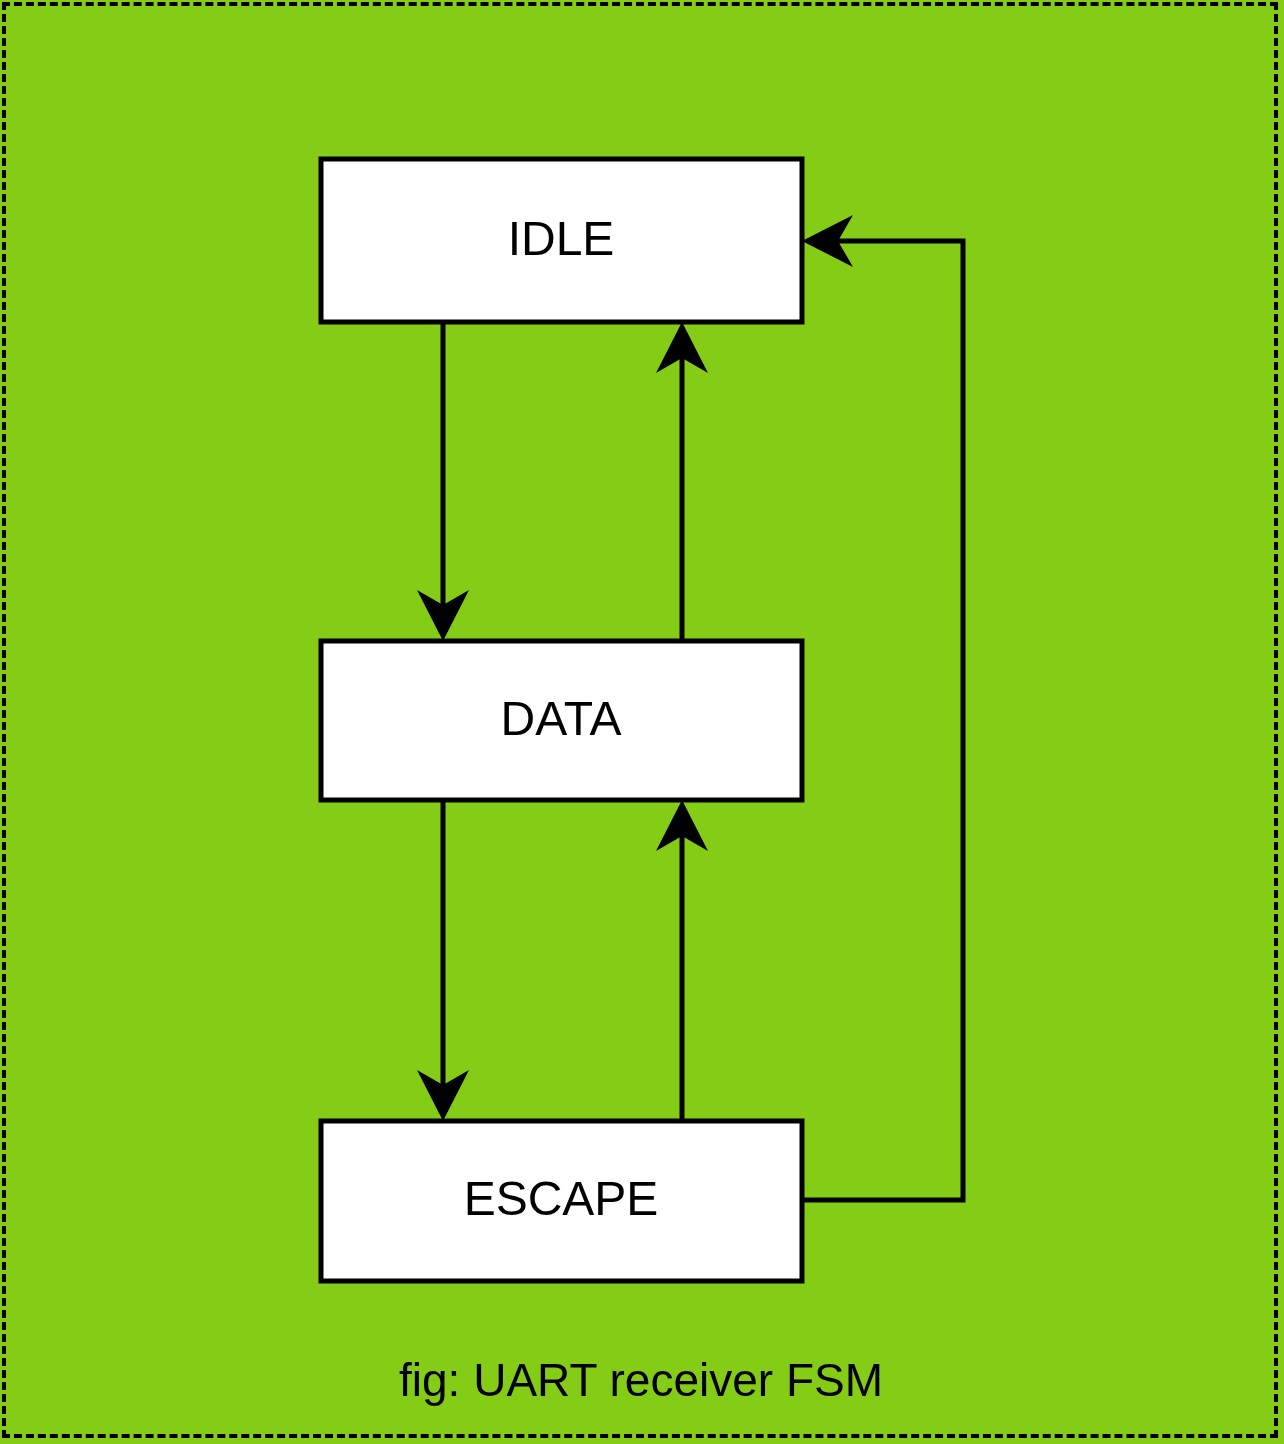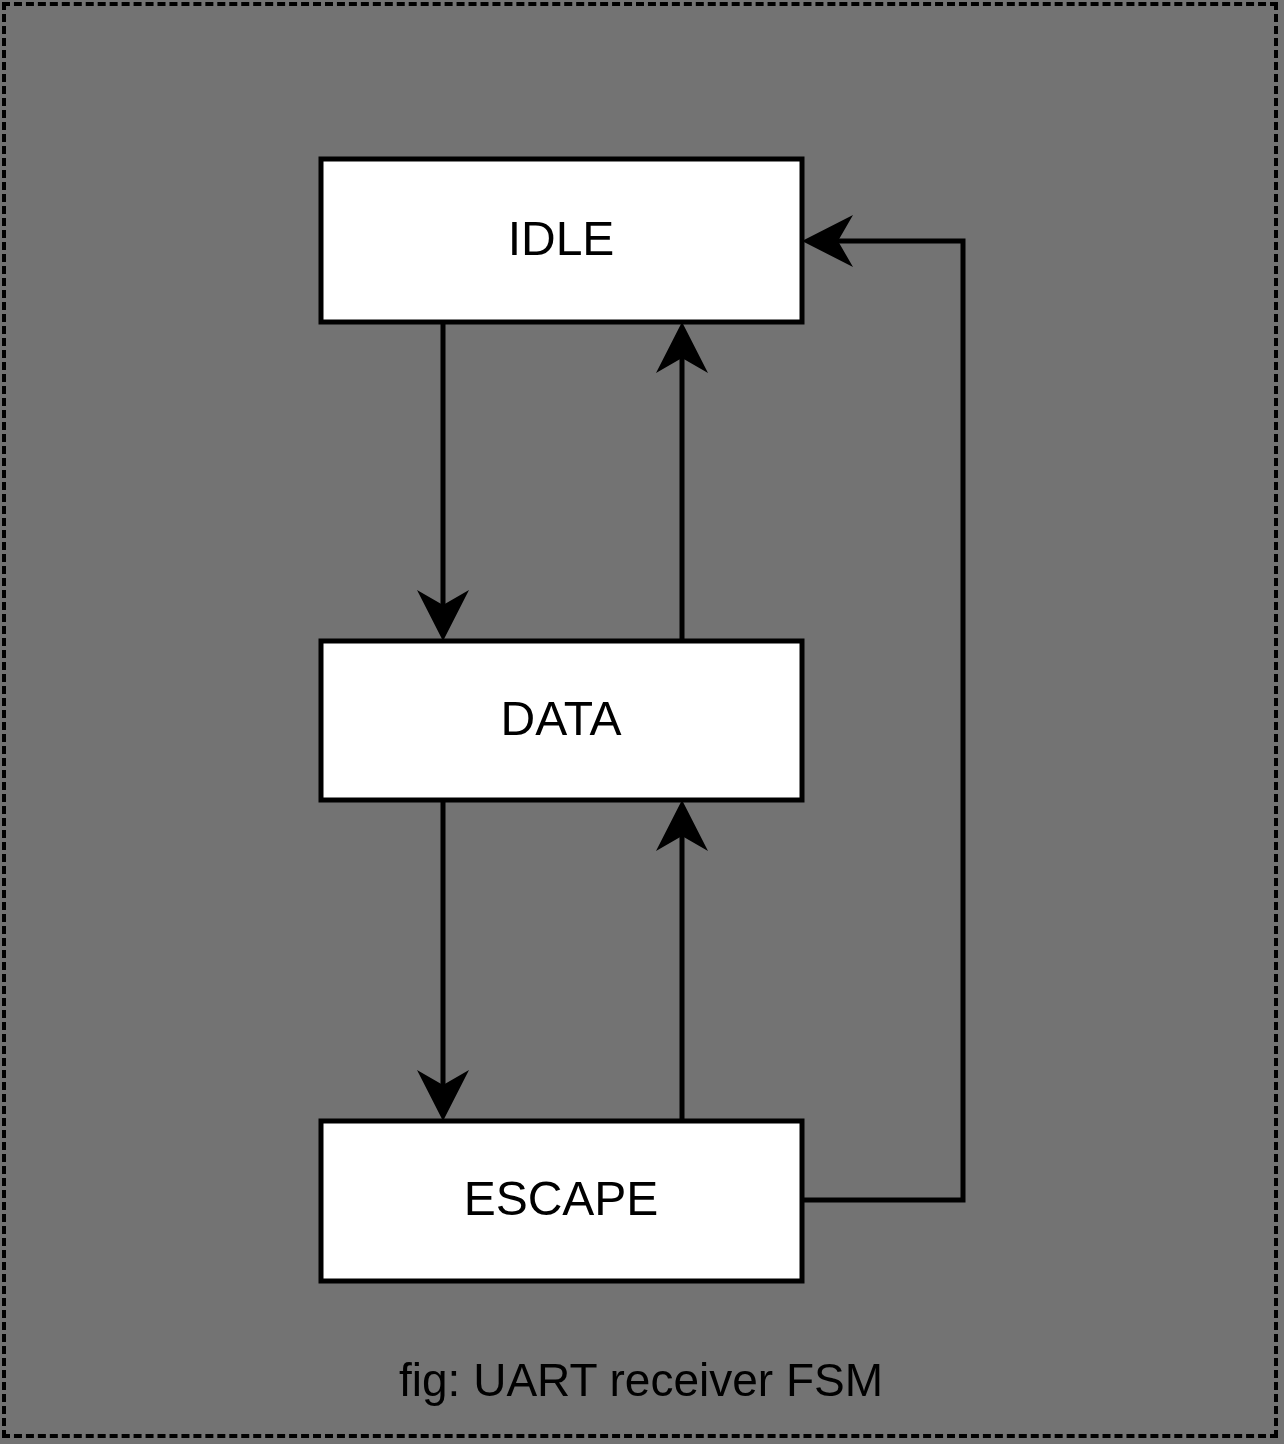--- a/index.html
+++ b/index.html
@@ -8,21 +8,21 @@
     padding: 0;
     background: #ffffff;
   }
   body {
     font-family: "Liberation Sans", sans-serif;
   }
   #canvas {
     position: relative;
     width: 1284px;
     height: 1444px;
-    background: #737373;
+    background: #84cc16;
     overflow: hidden;
   }
   
   #frame {
     position: absolute;
     left: 2px;
     top: 2px;
     width: 1276px;
     height: 1436px;
     box-sizing: border-box;

